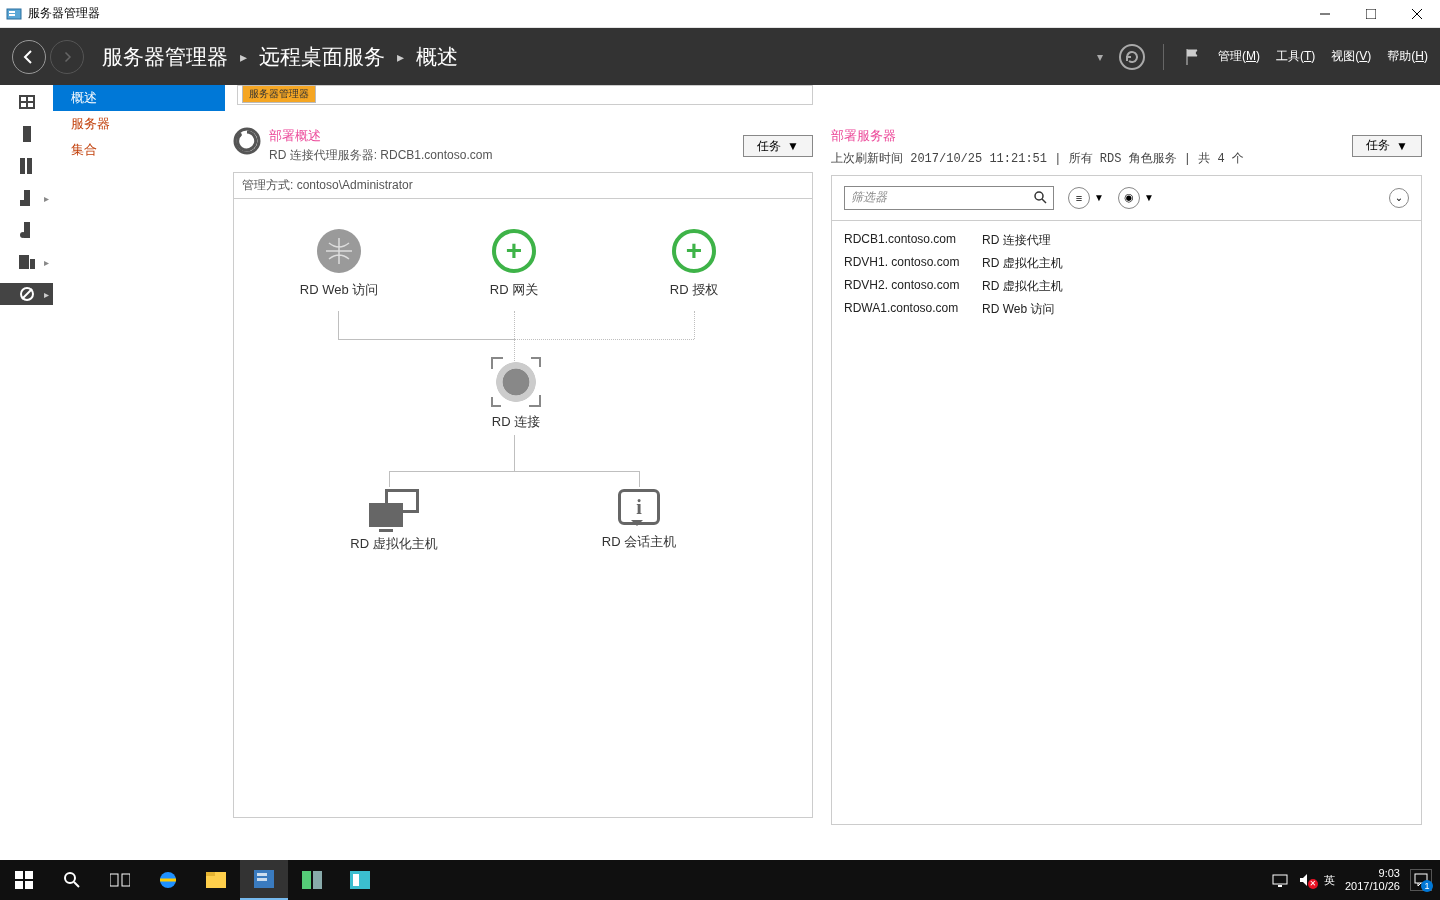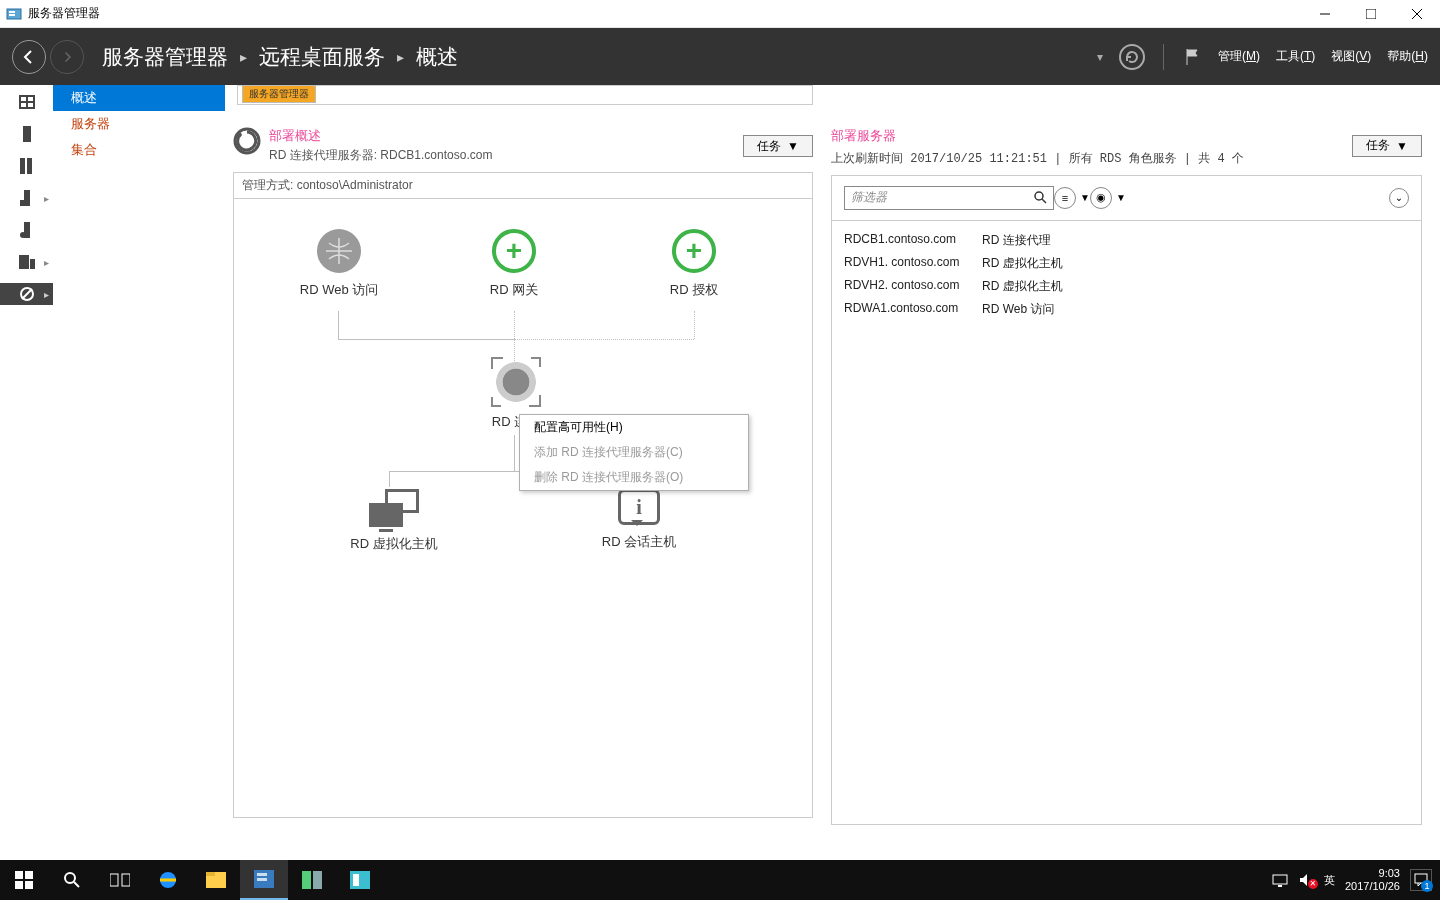--- a/index.html
+++ b/index.html
@@ -67,21 +67,21 @@
 .glyph-world { background:#9a9a9a; }
 
 
 .ctx { position:absolute; left:285px; top:215px; width:230px; background:#fff; border:1px solid #b0b0b0; box-shadow:2px 2px 4px rgba(0,0,0,.2); font-size:12px; }
 .ctx-item { padding:4px 14px; }
 .ctx-item.enabled { color:#000; }
 .ctx-item.disabled { color:#9a9a9a; }
 
 
 .meta-line { font-size:12px; color:#444; margin:3px 0 8px;font-family:Liberation Mono, monospace; }
-.toolbar-row { display:flex; align-items:center; border:1px solid #ccc; border-bottom:none; padding:10px 12px; }
+.toolbar-row { display:flex; align-items:center; gap:14px; border:1px solid #ccc; border-bottom:none; padding:10px 12px; }
 .filter-box { flex:0 0 210px; height:24px; border:1px solid #888; display:flex; align-items:center; padding:0 6px; font-size:12px; color:#888; justify-content:space-between; }
 .tool-ico { width:22px; height:22px; border:1px solid #888; border-radius:50%; display:flex; align-items:center; justify-content:center; font-size:11px; }
 .tool-combo { display:flex; align-items:center; gap:4px; }
 .expand-ico { margin-left:auto; width:20px; height:20px; border:1px solid #888; border-radius:50%; display:flex; align-items:center; justify-content:center; }
 
 .tablebox { border:1px solid #ccc; height:606px; padding:8px 12px; font-size:12px; }
 .thead { display:flex; gap:18px; color:#1e66c7; padding:6px 0 10px; }
 .thead .c1 { width:120px; }
 .trow { display:flex; gap:18px; padding:3px 0; color:#222; }
 .trow .c1 { width:120px; }
@@ -317,25 +317,20 @@
               <div class="front"></div>
               <div class="stand"></div>
             </div>
           <div>RD 虚拟化主机</div>
         </div>
         <div class="node" style="left:350px; top:290px; width:110px">
           <div class="info-ico">i</div>
           <div>RD 会话主机</div>
         </div>
 
-        <div class="ctx">
-          <div class="ctx-item enabled">配置高可用性(H)</div>
-          <div class="ctx-item disabled">添加 RD 连接代理服务器(C)</div>
-          <div class="ctx-item disabled">删除 RD 连接代理服务器(O)</div>
-        </div>
       </div>
     </div>
 
     <div class="col-right">
       <div style="height:42px"></div>
       <div class="panel-head" style="margin-bottom:2px">
         <div class="panel-titles">
           <div class="t1">部署服务器</div>
         </div>
         <div class="tasks-drop">

